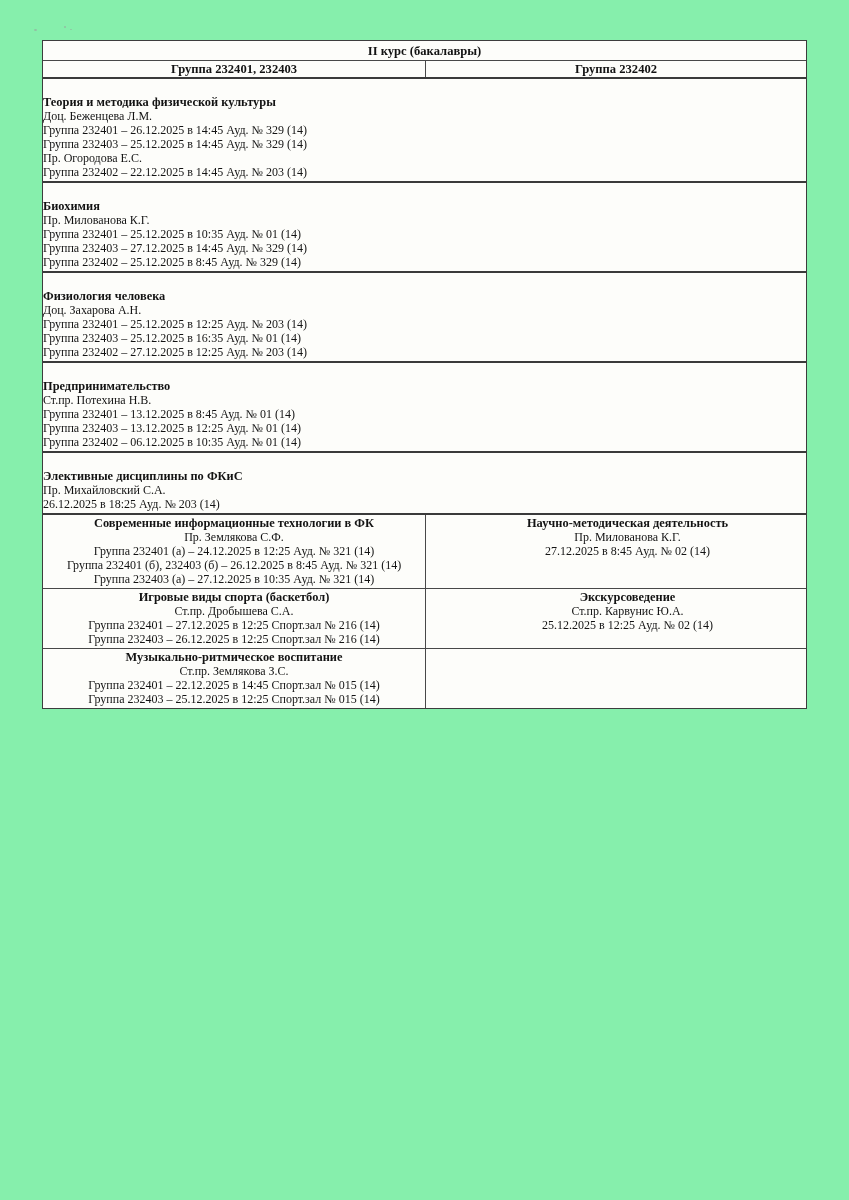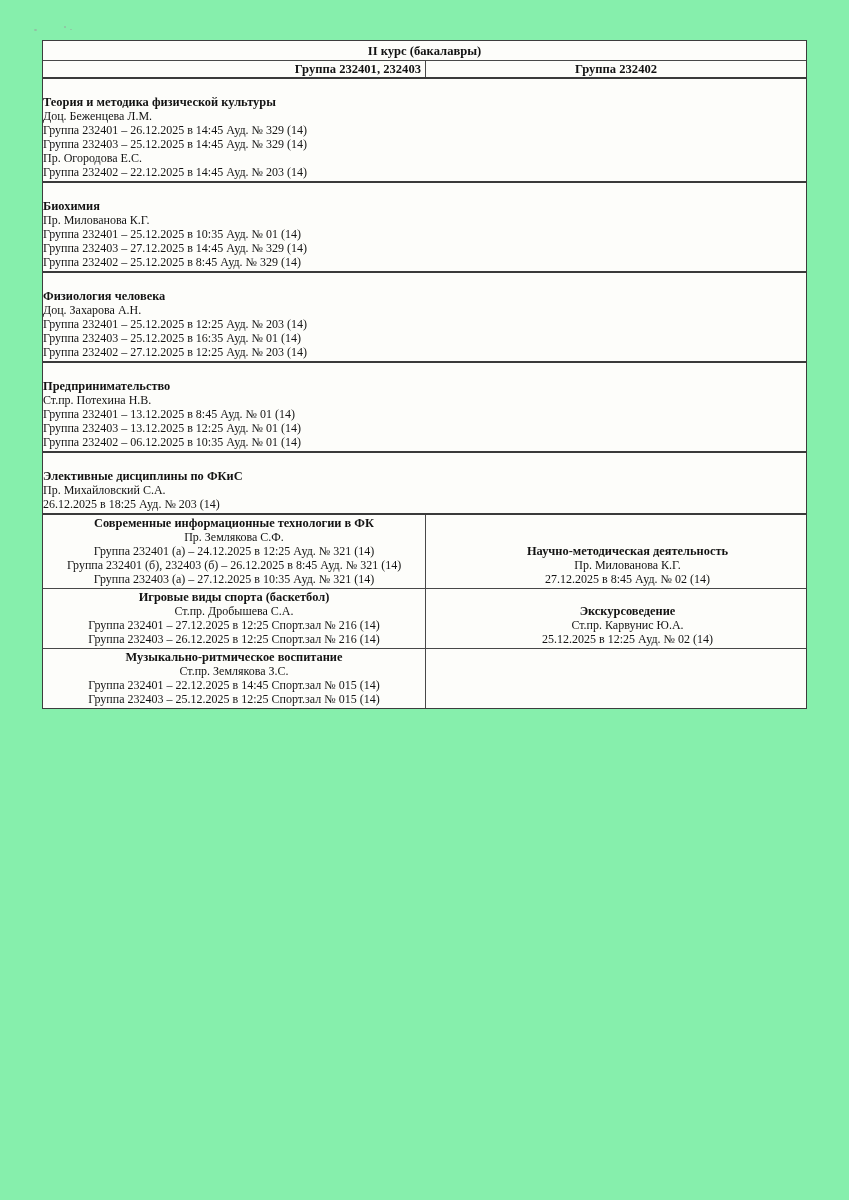--- a/index.html
+++ b/index.html
@@ -51,38 +51,37 @@
     font-weight: bold;
     font-size: 12.6px;
     line-height: 17px;
   }
   .row-course .cell { height: 19px; line-height: 18px; }
   .row-groups { display: flex; }
   .row-groups .cell { height: 16px; line-height: 15px; }
   .row-groups .cell-left {
     width: 383px;
     border-right: 1.4px solid #484848;
-    text-align: right;
   }
   .row-groups .cell-right { flex: 1; }
 
   .section .title,
   .split-cell .title {
     font-weight: bold;
     font-size: 12.4px;
     line-height: 14px;
   }
   .line {
     font-size: 12px;
     line-height: 14px;
     white-space: nowrap;
   }
   .section { padding: 16px 0 2px 0; }
 
-  .row-split { display: flex; align-items: flex-end; gap: 23px; }
+  .row-split { display: flex; align-items: flex-start; gap: 23px; }
   .split-cell {
     box-sizing: border-box;
     text-align: center;
     padding: 1px 4px 2px 4px;
   }
   .split-left {
     width: 383px;
     border-right: 1.4px solid #484848;
   }
   .split-right { flex: 1; }

